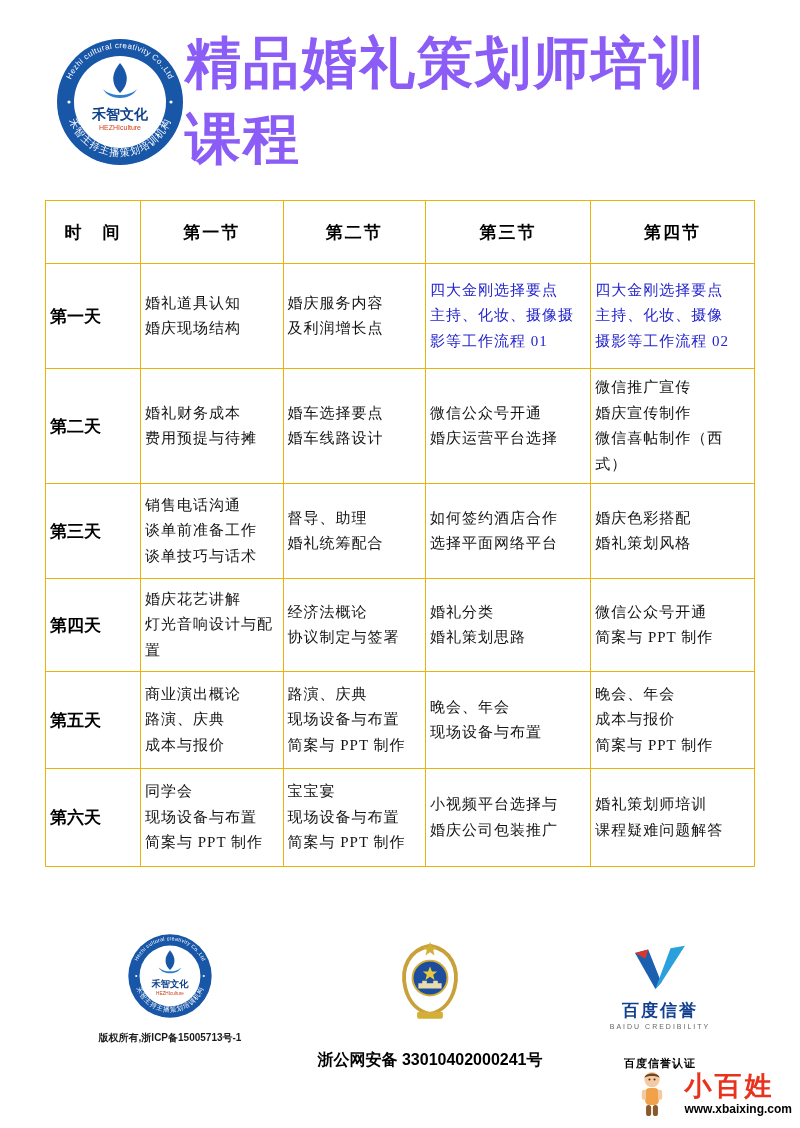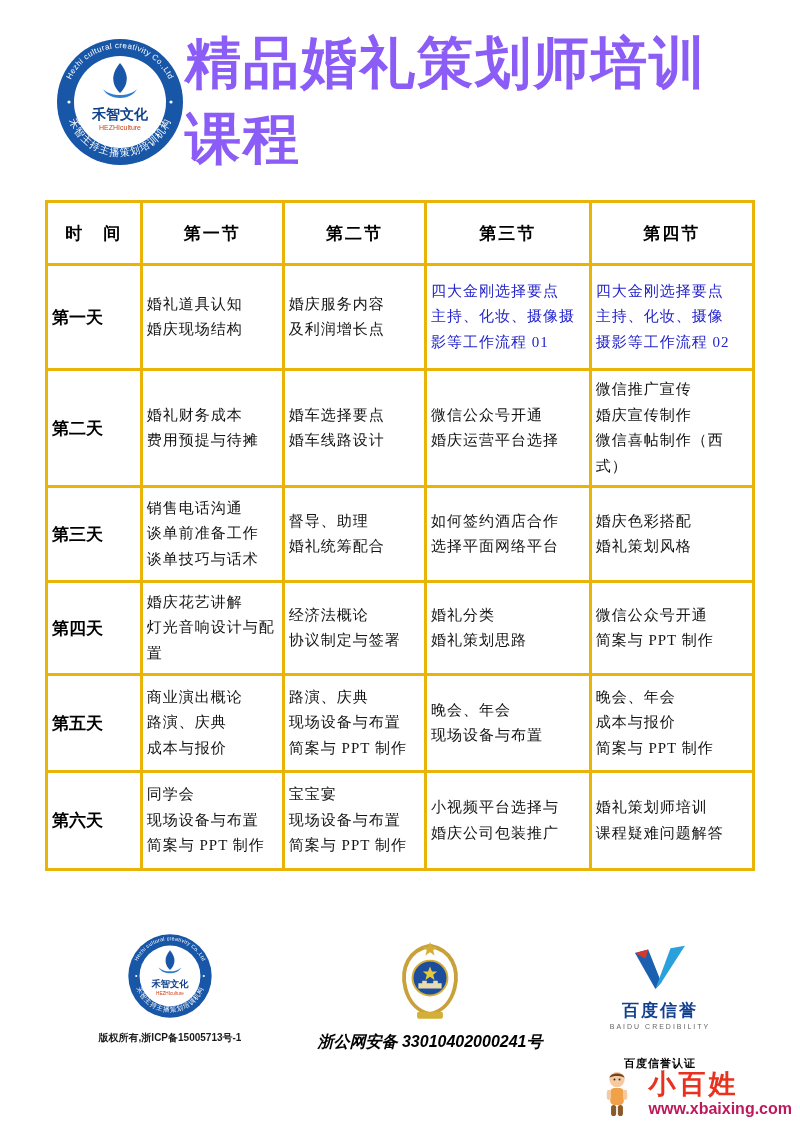--- a/index.html
+++ b/index.html
@@ -19,21 +19,21 @@
     flex:1; text-align:left;
     font-size:56px; font-weight:bold; color:#8b5cf6;
     letter-spacing:2px;
     font-family:"Liberation Sans", sans-serif;
   }
   svg text { font-family:"Liberation Sans", sans-serif; }
 
   
   .table-wrap { position:absolute; top:200px; left:45px; width:710px; }
   table { width:100%; border-collapse:collapse; table-layout:fixed; }
-  th, td { border:3px solid #eab308; vertical-align:middle; padding:6px 4px; }
+  th, td { border:1px solid #eab308; vertical-align:middle; padding:6px 4px; }
   thead tr { height:63px; }
   th { font-size:17px; font-weight:bold; color:#000; letter-spacing:2px; }
   td.day { font-size:17px; font-weight:bold; color:#000; font-family:"Liberation Sans", sans-serif; }
   td .line {
     font-family:"Liberation Serif", serif;
     font-size:15px; line-height:1.7; color:#141414; letter-spacing:1px;
   }
   td.blue .line { color:#2424cc; }
   tbody tr:nth-child(1){ height:105px; }
   tbody tr:nth-child(2){ height:94px; }
@@ -43,32 +43,32 @@
   tbody tr:nth-child(6){ height:98px; }
 
   
   .footer-col { position:absolute; text-align:center; }
   .footer-left   { top:933px; left:60px;  width:220px; }
   .footer-center { top:938px; left:290px; width:280px; }
   .footer-right  { top:945px; left:575px; width:170px; }
   .footer-left .logo-badge { width:86px; height:86px; }
   .copyright-text { margin-top:8px; font-size:10px; font-weight:600; color:#1a1a1a; }
   .police-badge { width:78px; height:84px; }
-  .police-record-text { margin-top:6px; font-size:16px; font-weight:bold; color:#000;font-style:italic; }
+  .police-record-text { margin-top:24px; font-size:16px; font-weight:bold; color:#000; }
   .baidu-v { width:72px; height:46px; display:block; margin:0 auto; }
   .baidu-cn { font-size:17px; font-weight:bold; color:#12408f; letter-spacing:2px; margin-top:8px; }
   .baidu-en { font-size:7px; color:#666; letter-spacing:2px; margin-top:1px; }
   .baidu-caption { margin-top:26px; font-size:11px; font-weight:bold; color:#000; letter-spacing:1px; }
 
   
   .watermark { position:absolute; right:8px; bottom:8px; display:flex; align-items:center; gap:15px; }
   .mascot { width:34px; height:52px; }
   .wm-texts { display:flex; flex-direction:column; align-items:flex-start; }
   .wm-brand { font-size:27px; font-weight:bold; color:#e8321e; letter-spacing:3px; line-height:1.1; }
-  .wm-url { font-size:16px; color:#be185d; font-weight:bold; }
+  .wm-url { font-size:12px; color:#000000; font-weight:bold; }
 </style>
 </head>
 <body>
 
 <div class="page">
 
   <div class="header">
     <svg class="logo-badge" viewBox="0 0 130 130">
       <circle cx="65" cy="65" r="63" fill="#1856a7"></circle>
       <circle cx="65" cy="65" r="46" fill="#ffffff"></circle>

